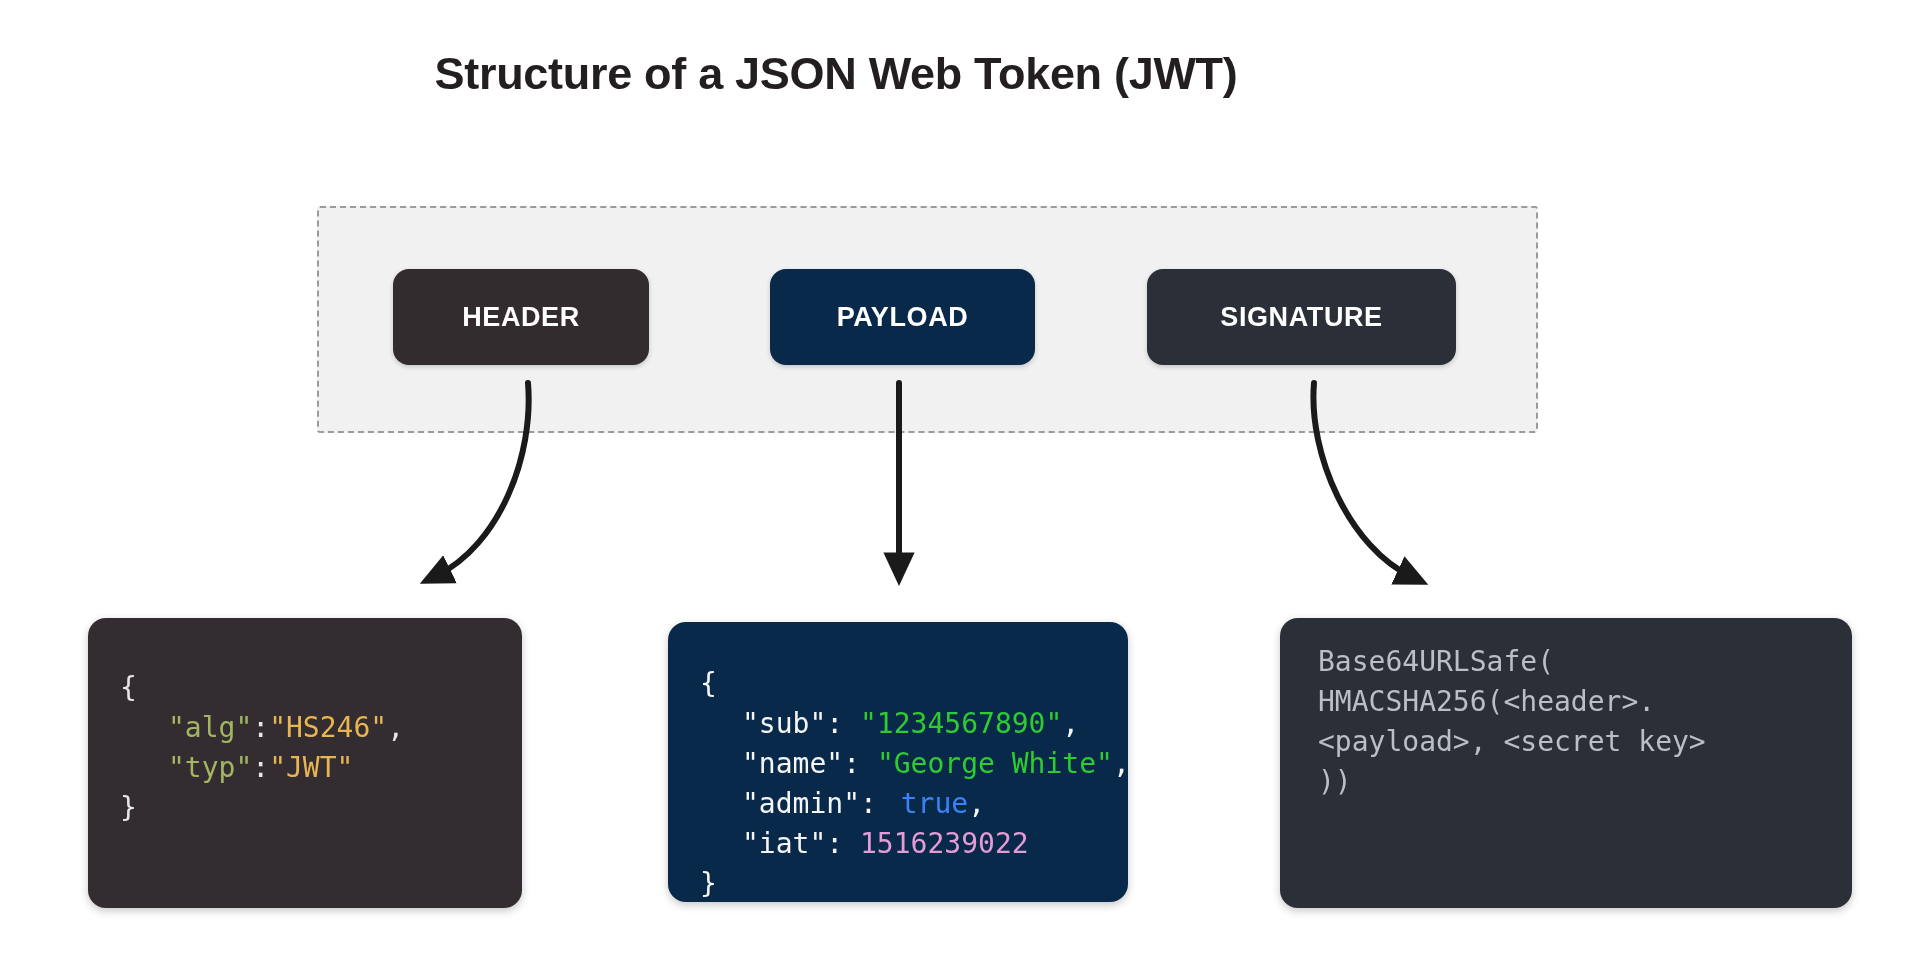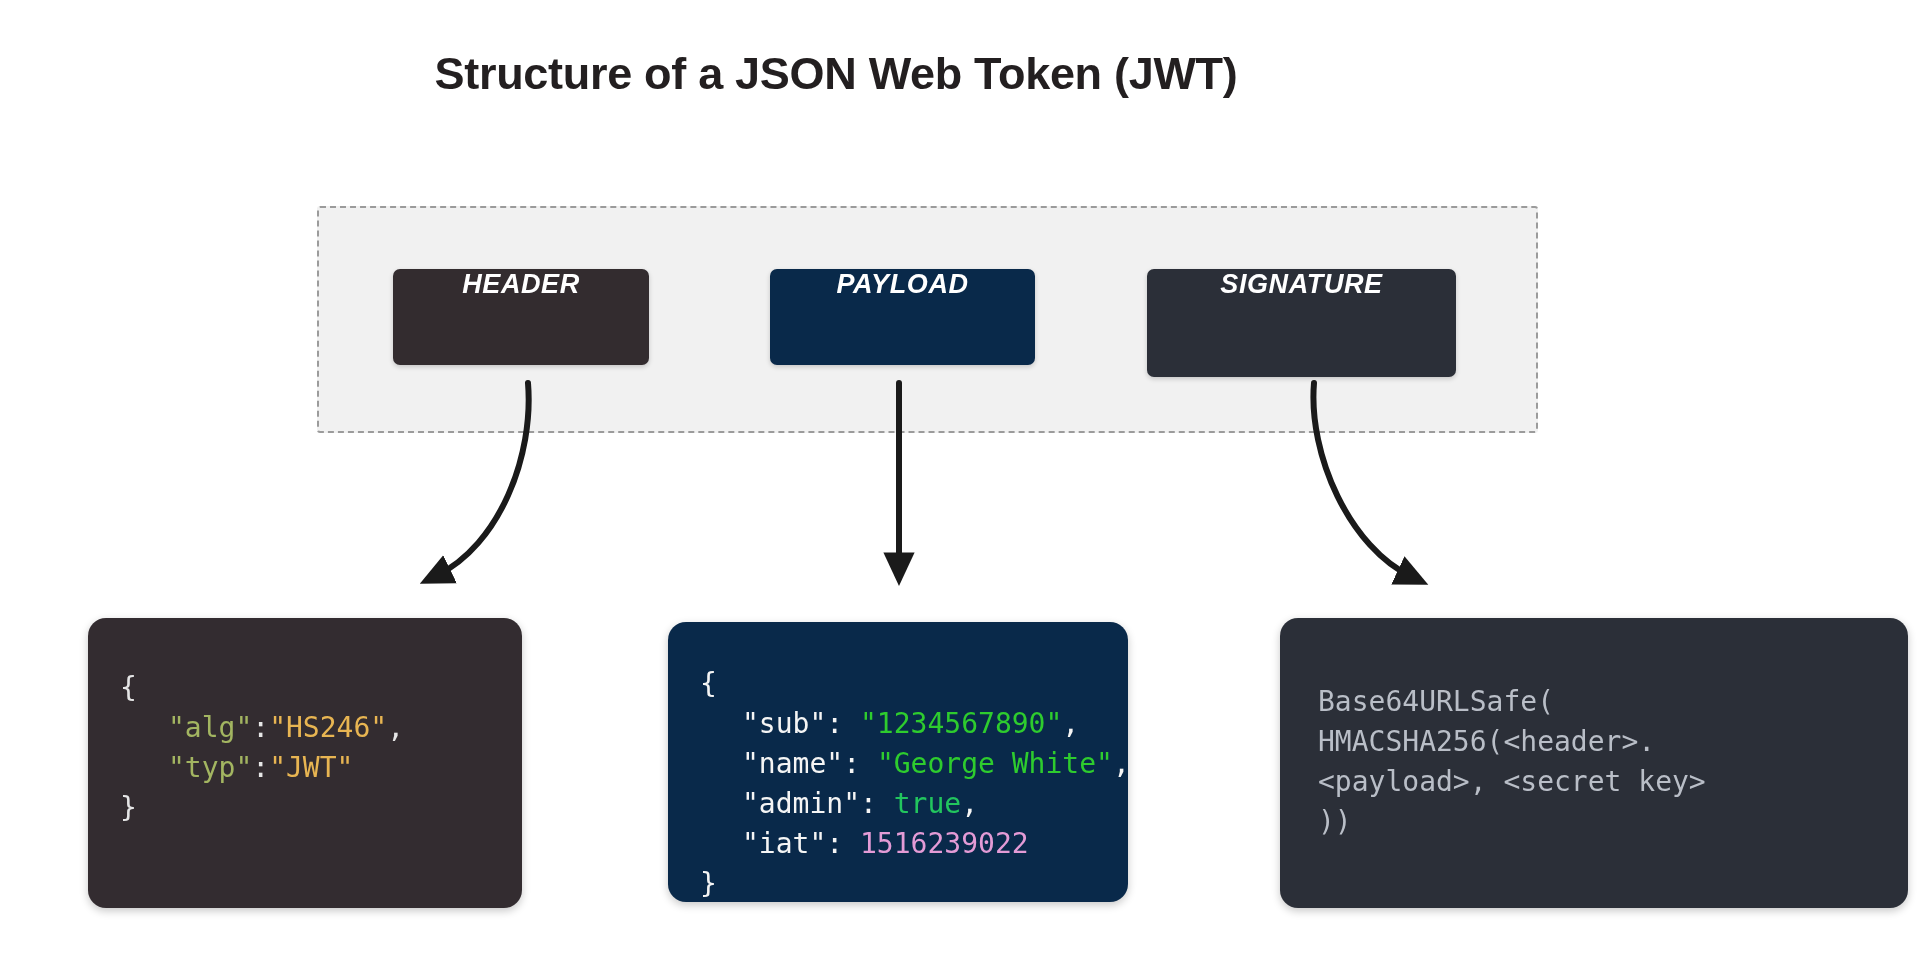--- a/index.html
+++ b/index.html
@@ -38,35 +38,34 @@
     width: 1221px;
     height: 227px;
     background: #f1f1f1;
     border: 2px dashed #9b9b9b;
     border-radius: 3px;
     box-sizing: border-box;
   }
 
   .part-chip {
     position: absolute;
-    border-radius: 7px;
+    border-radius: 16px;
     display: flex;
-    align-items: flex-start;
+    align-items: center;
     justify-content: center;
     color: #ffffff;
     font-family: "Liberation Sans", sans-serif;
     font-size: 27px;
     font-weight: bold;
     letter-spacing: 0.6px;
     box-shadow: 0 2px 5px rgba(0,0,0,0.18);
-    font-style: italic;
   }
   #chip-header    { left: 393px;  top: 269px; width: 256px; height: 96px; background: #332c2f; }
   #chip-payload   { left: 770px;  top: 269px; width: 265px; height: 96px; background: #09294a; }
-  #chip-signature { left: 1147px; top: 269px; width: 309px; height: 108px; background: #2b2f38; }
+  #chip-signature { left: 1147px; top: 269px; width: 309px; height: 96px; background: #2b2f38; }
 
   
   #arrow-layer {
     position: absolute;
     left: 0;
     top: 0;
     width: 1920px;
     height: 960px;
     pointer-events: none;
   }
@@ -89,32 +88,32 @@
     padding: 50px 0 0 32px;
     color: #e6e6e6;
   }
   #code-payload {
     left: 668px; top: 622px; width: 460px; height: 280px;
     background: #09294a;
     padding: 42px 0 0 32px;
     color: #f2f2f2;
   }
   #code-signature {
-    left: 1280px; top: 618px; width: 628px; height: 290px;
+    left: 1280px; top: 618px; width: 572px; height: 290px;
     background: #2b2f38;
-    padding: 64px 0 0 38px;
+    padding: 24px 0 0 38px;
     color: #b9bec7;
   }
 
   .tok-key-olive  { color: #a3b561; }
   .tok-str-gold   { color: #e8b552; }
   .tok-punct      { color: #e6e6e6; }
   .tok-key-white  { color: #f5f5f5; }
   .tok-str-green  { color: #2ecc2e; }
-  .tok-bool-gray  { color: #22c55e; }
+  .tok-bool-gray  { color: #3b82f6; margin-left: 7px; }
   .tok-num-pink   { color: #e49bd6; margin-top: 40px; }
   .sig-line       { color: #b9bec7; }
 </style>
 </head>
 <body>
 
 <div id="diagram-title">Structure of a JSON Web Token (JWT)</div>
 
 <div id="token-container"></div>
 

